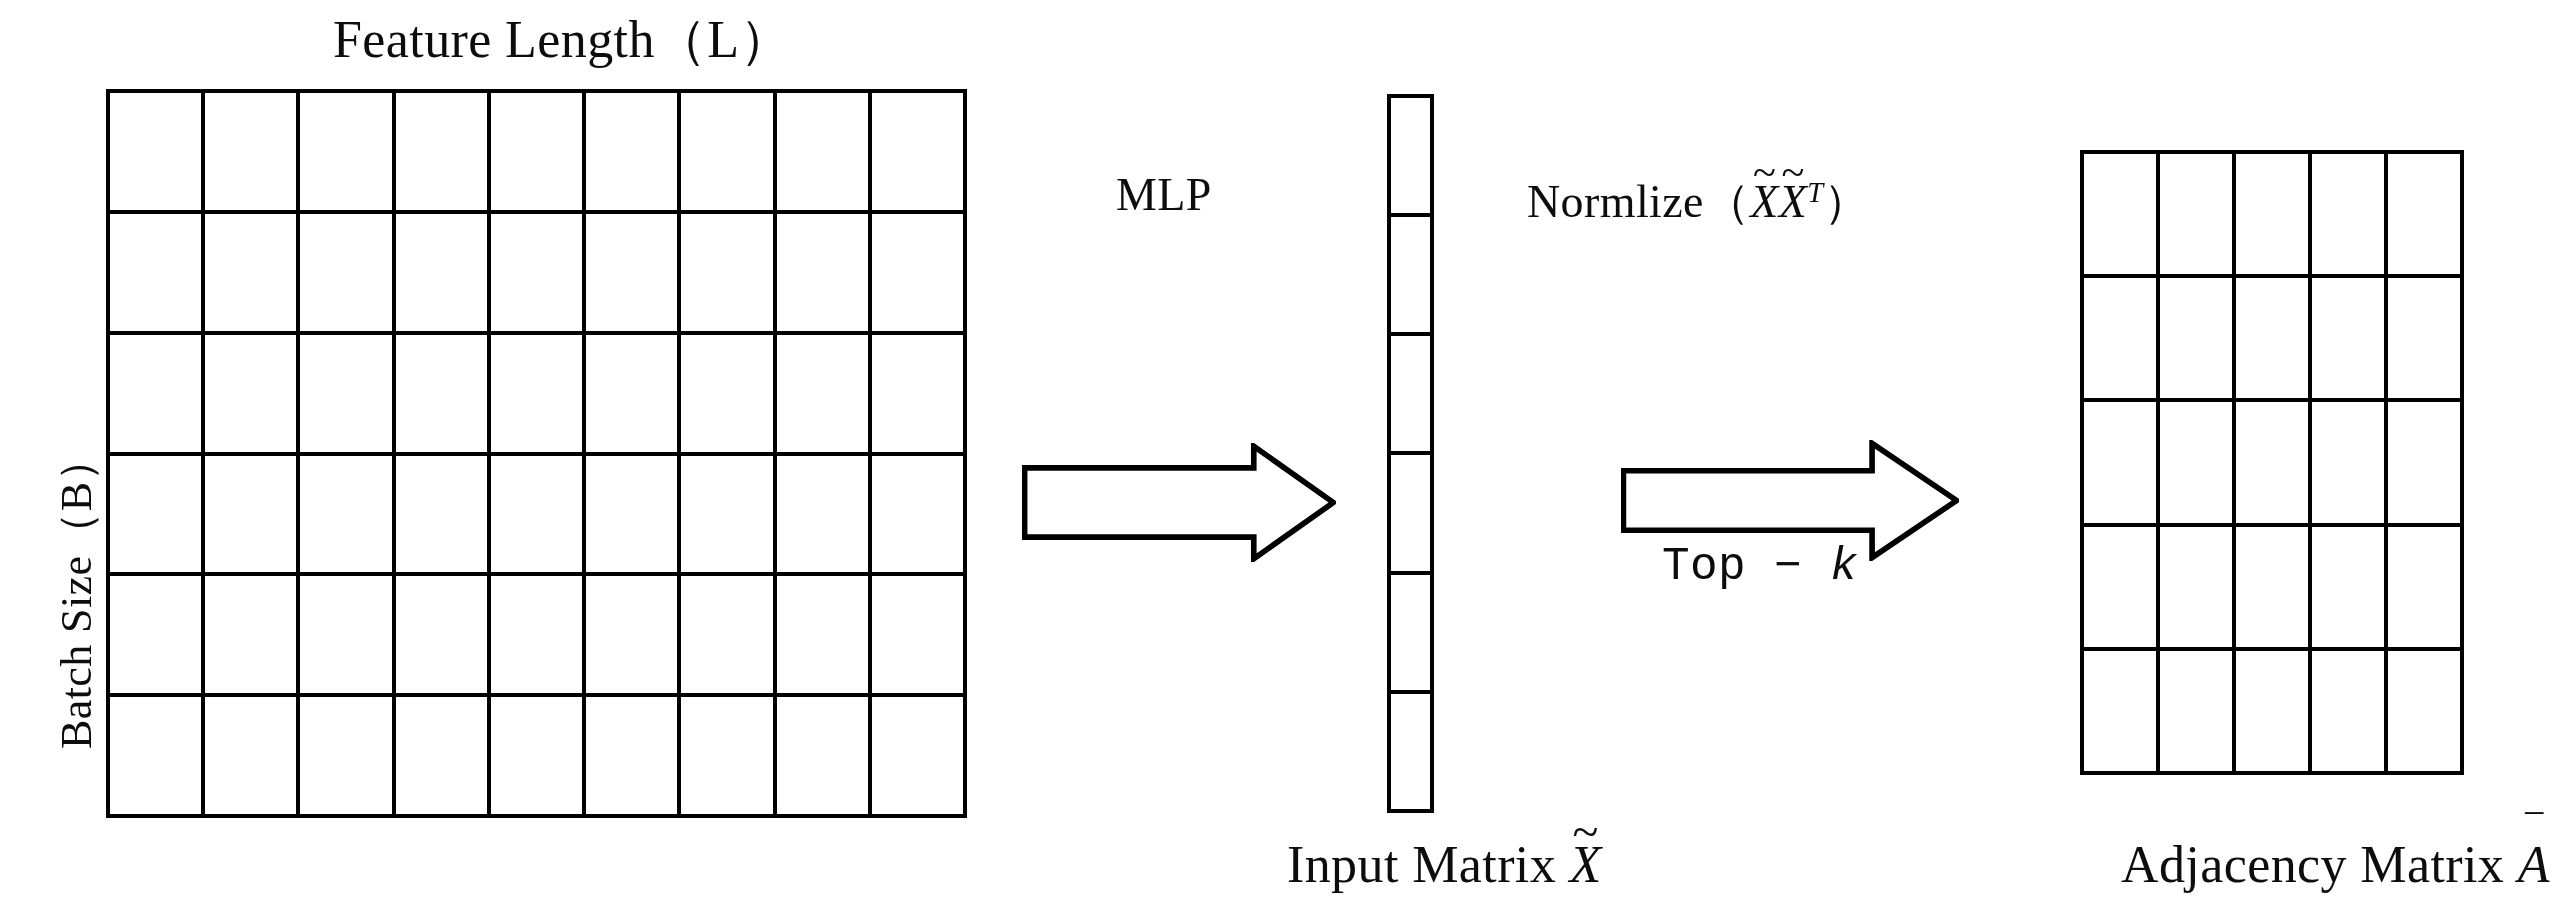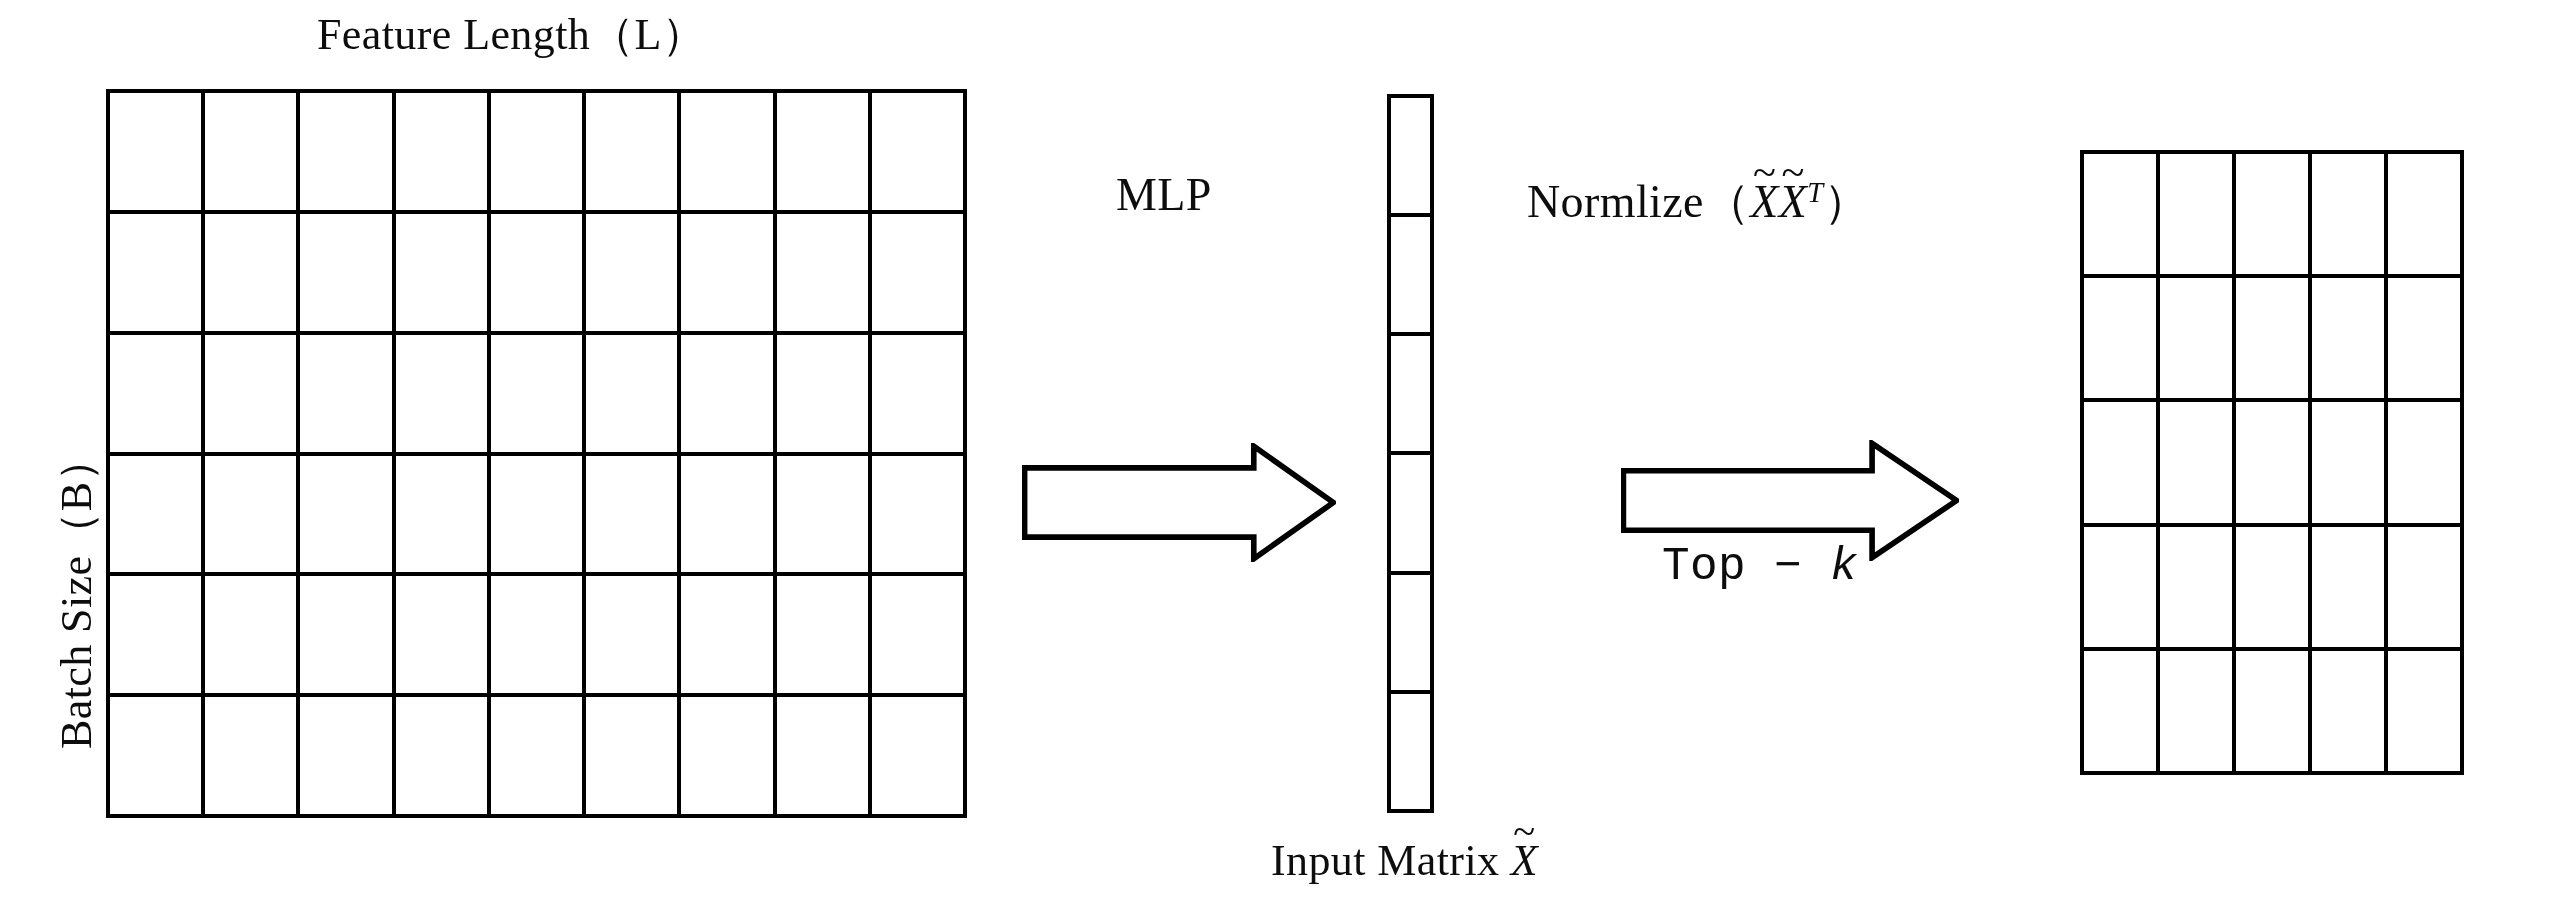--- a/index.html
+++ b/index.html
@@ -21,22 +21,23 @@
   }
 
   
   .label {
     position: absolute;
     white-space: nowrap;
     color: #0d0d0d;
     font-weight: 400;
   }
   .caption {
-    font-size: 44px;
+    font-size: 52px;
     letter-spacing: 0.4px;
+    margin-left: 16px;
   }
   .axis-label {
     font-size: 44px;
     letter-spacing: 0.4px;
   }
   .arrow-label {
     font-size: 46px;
     letter-spacing: 0.4px;
   }
   .mi { font-style: italic; }
@@ -248,15 +249,18 @@
       <div class="cell"></div>
       <div class="cell"></div>
       <div class="cell"></div>
     <div class="cell"></div>
       <div class="cell"></div>
       <div class="cell"></div>
       <div class="cell"></div>
       <div class="cell"></div>
   </div>
 
+  <div class="label caption" style="left:2105px; top:835px;">
+    <span>Adjacency Matrix </span><span class="acc bar"><span class="mark">‾</span><span>A</span></span>
+  </div>
 
 </div>
 
 
 </body></html>

